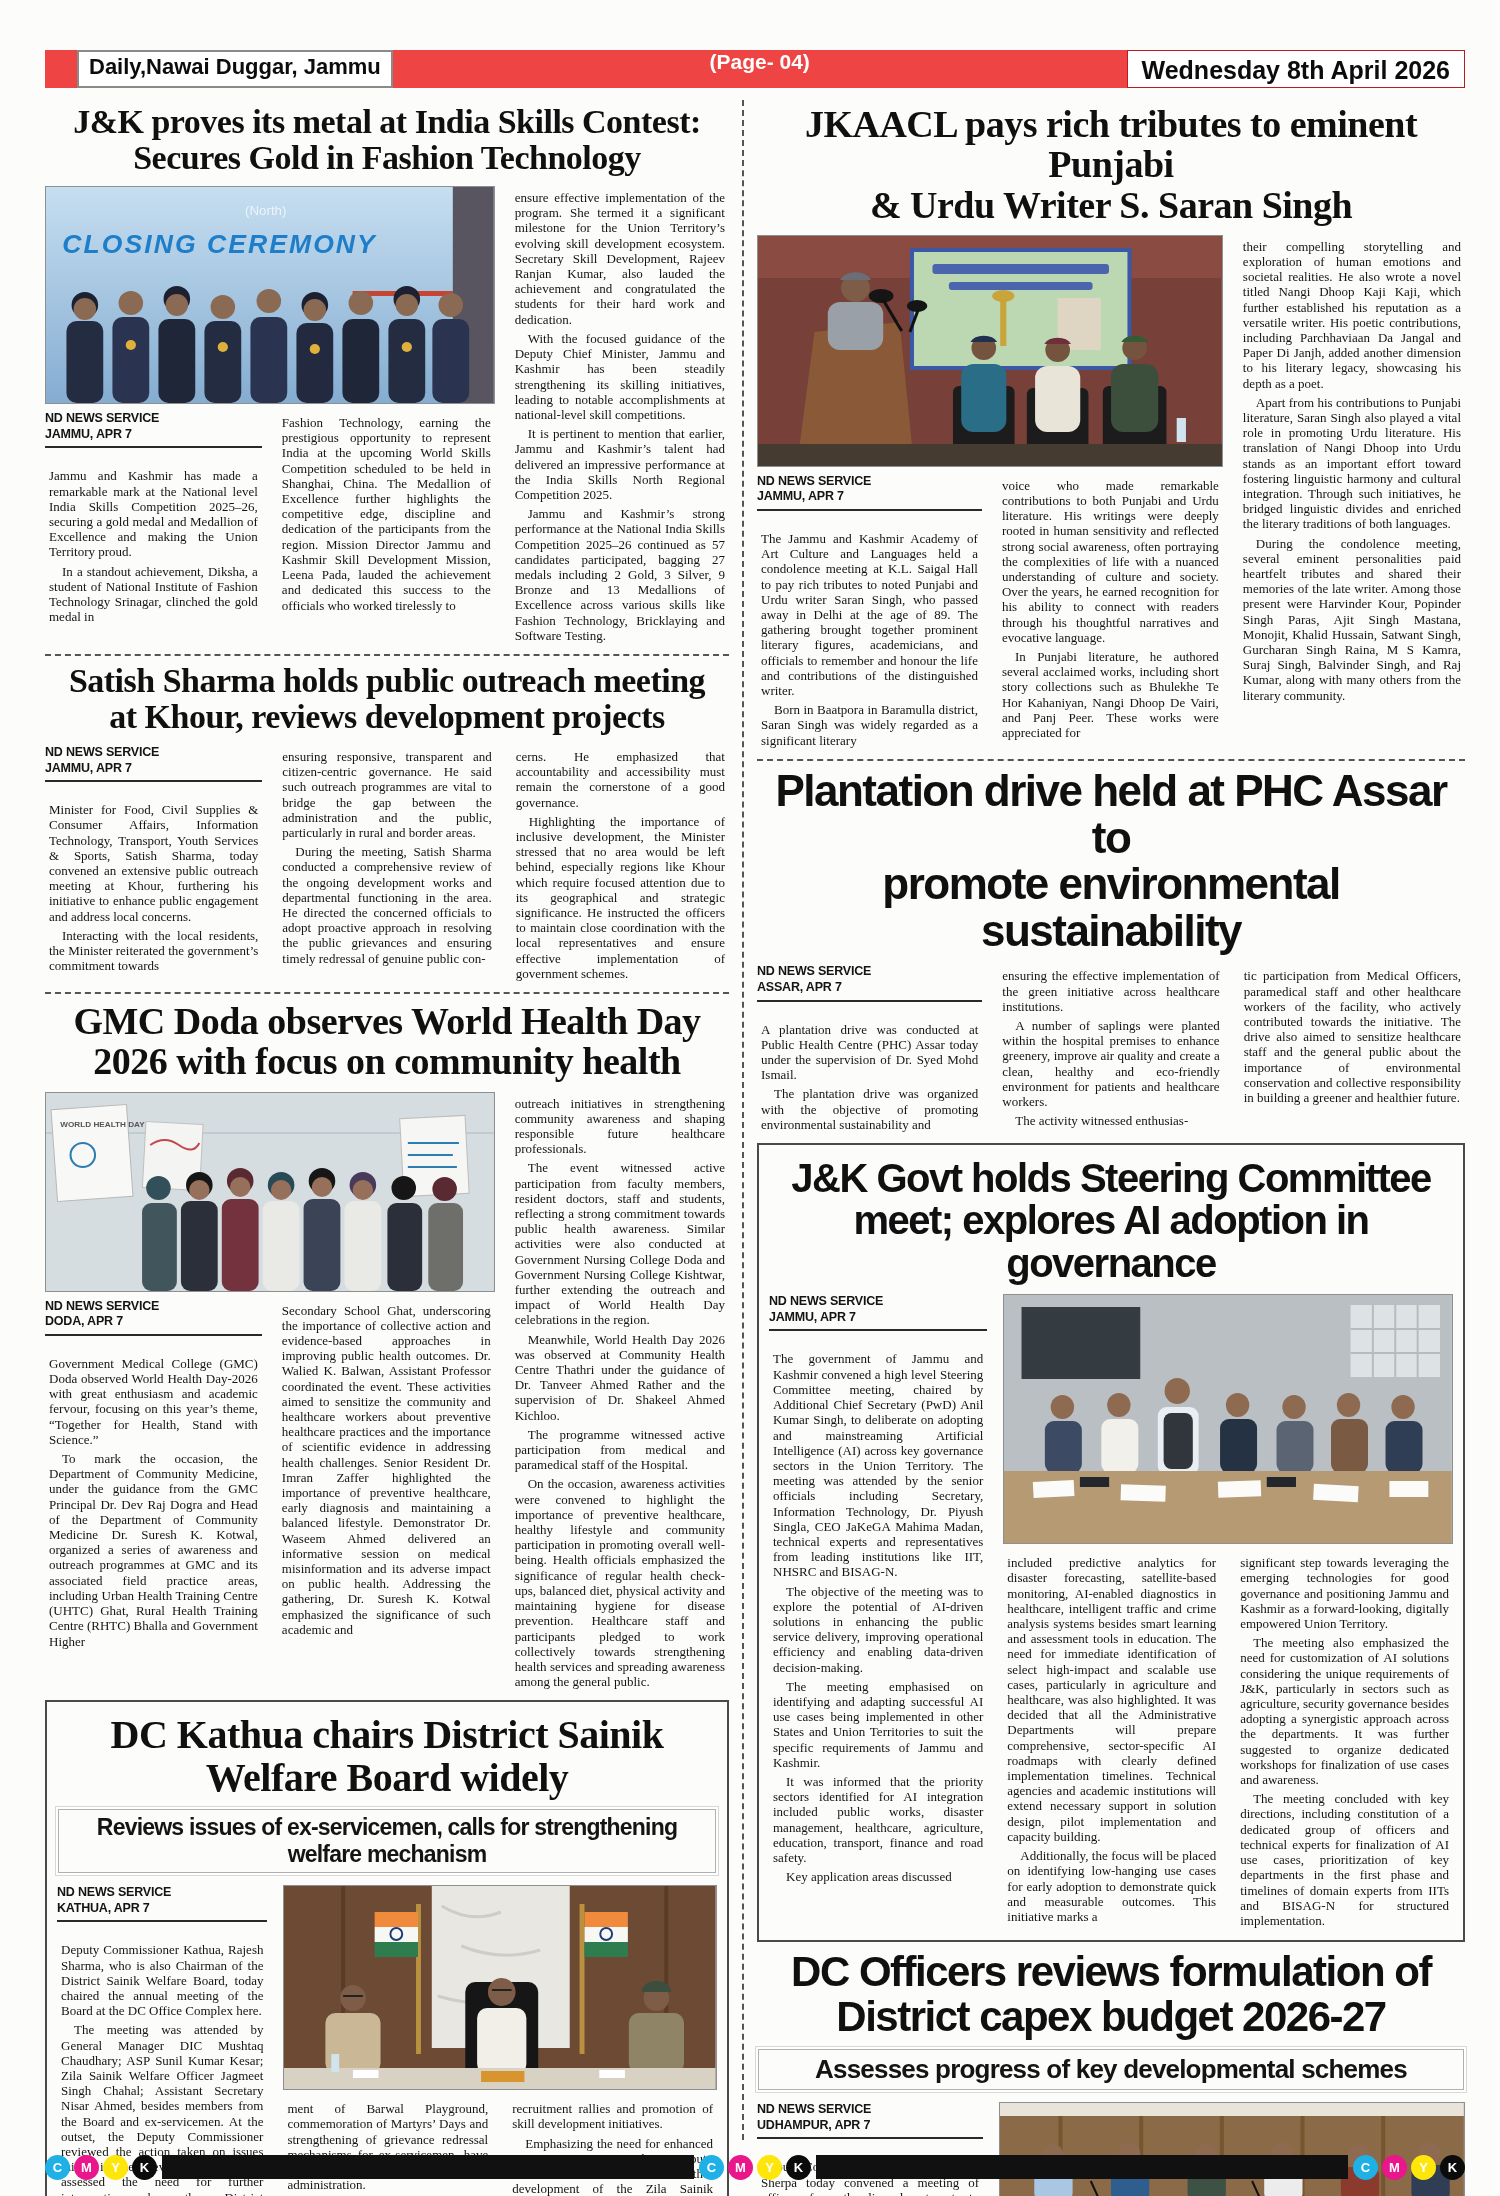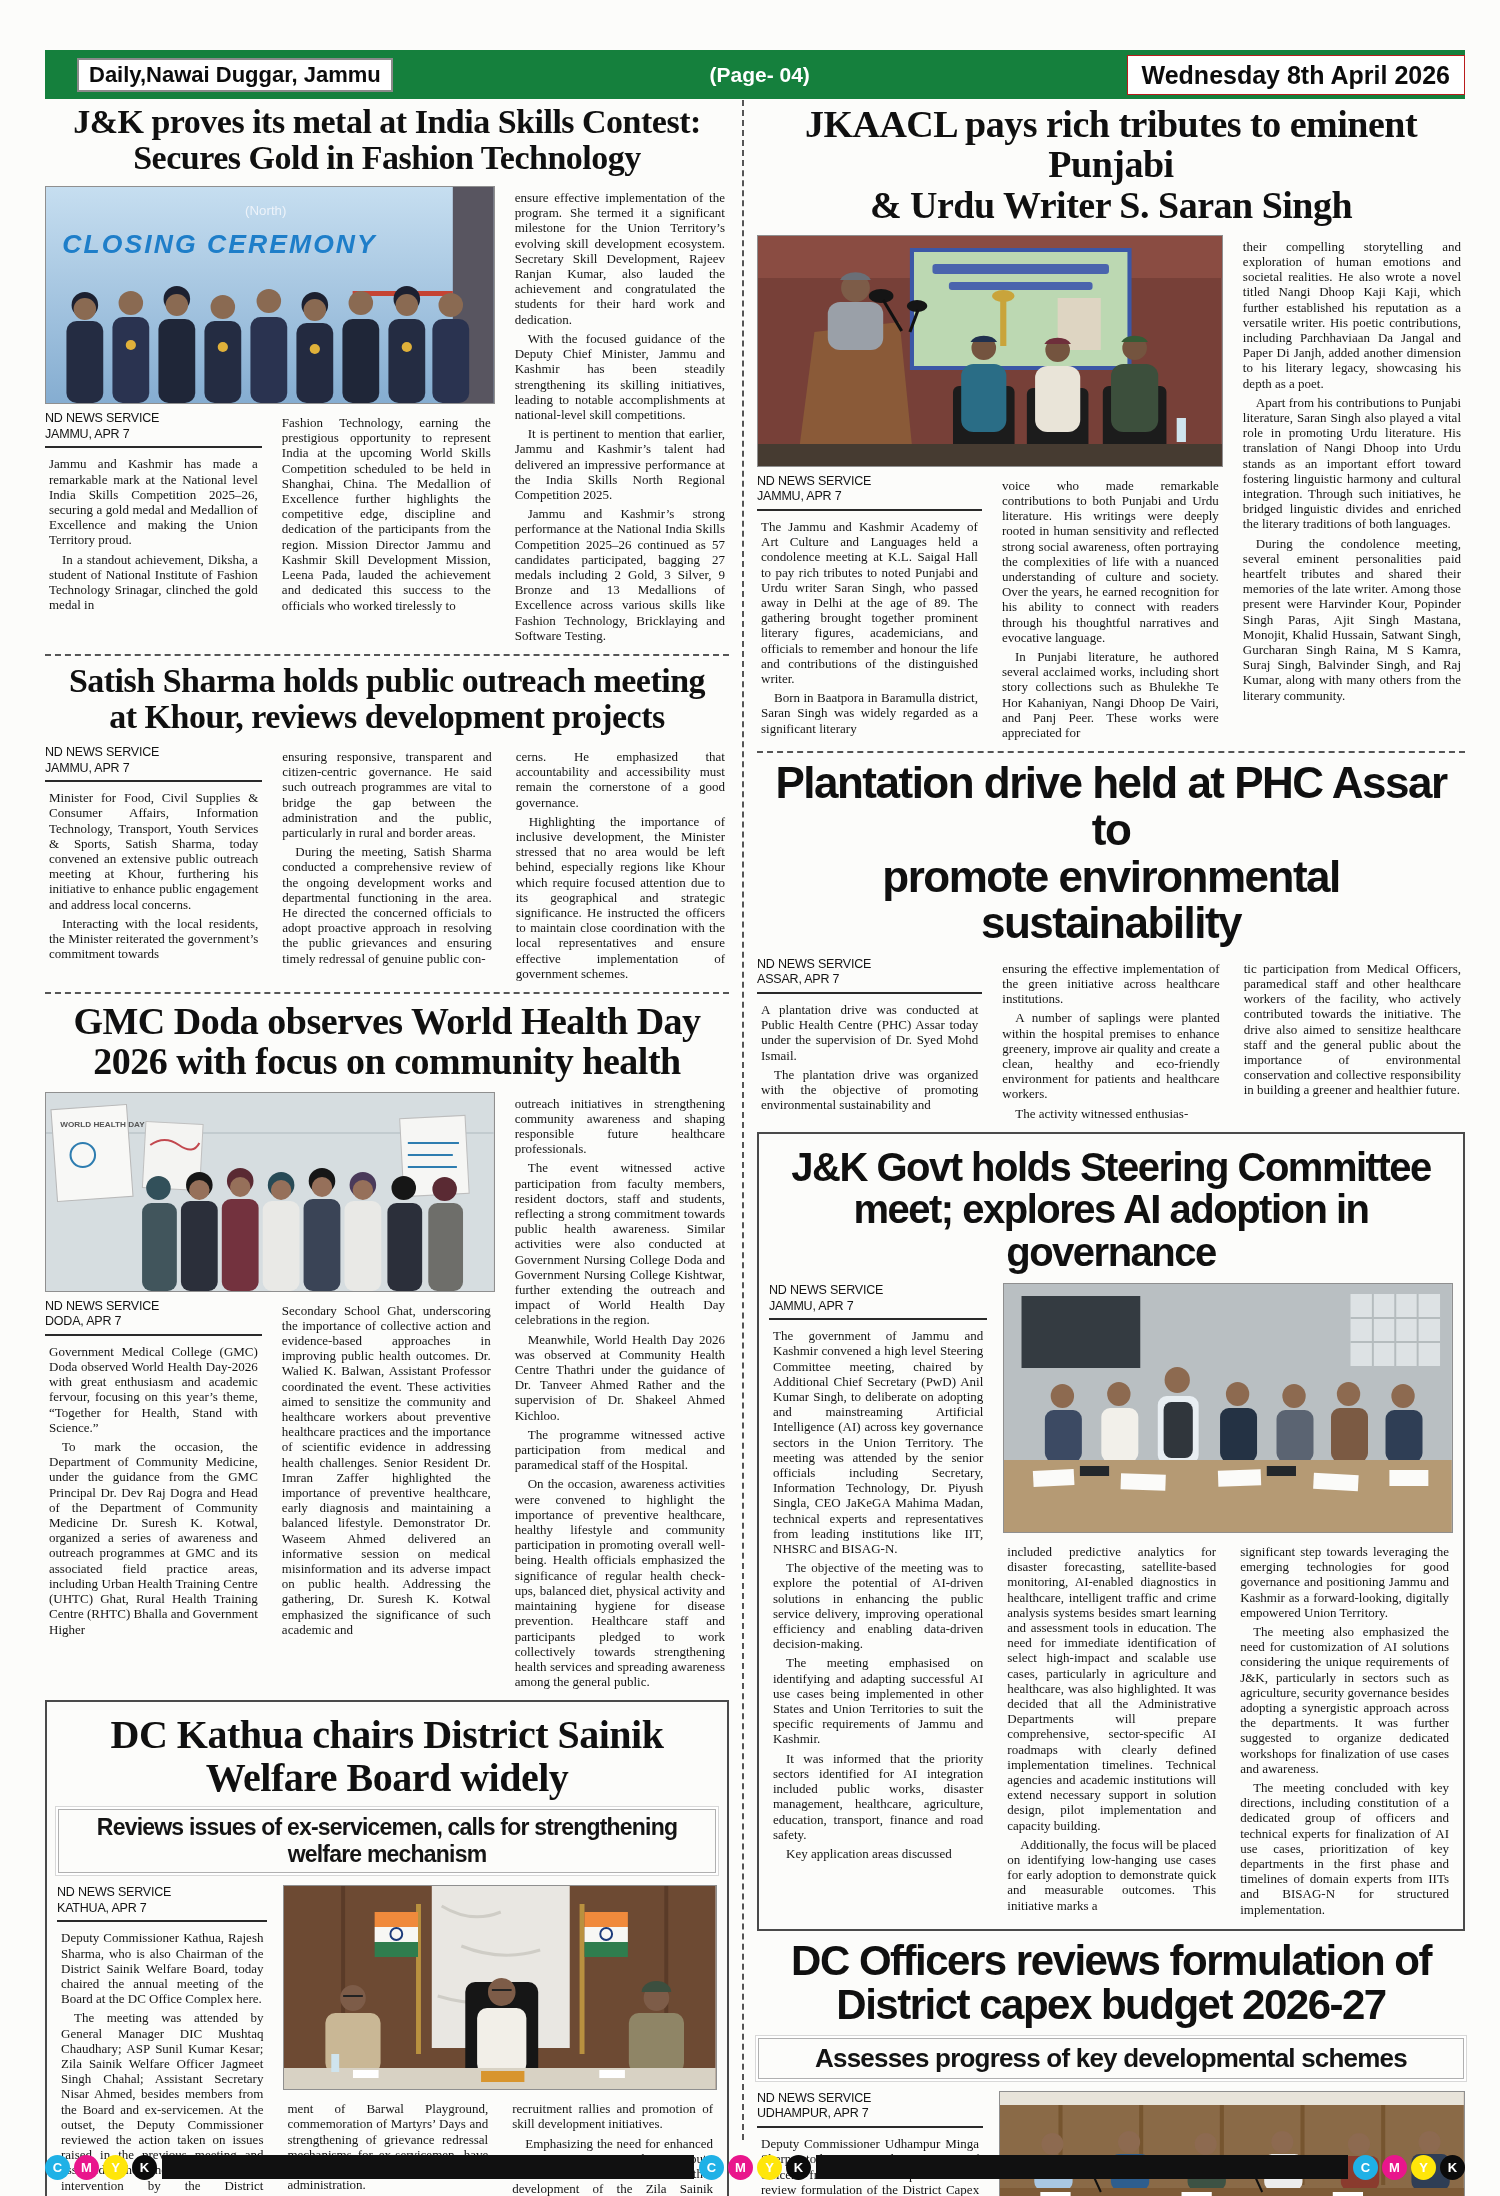--- a/index.html
+++ b/index.html
@@ -1,20 +1,20 @@
 <!DOCTYPE html>
 <html><head>
 <meta charset="utf-8">
 <style>
   html,body{margin:0;padding:0;background:#e8e8e8;}
   .page{width:1500px;height:2196px;background:#fcfcfa;position:relative;overflow:hidden;
         font-family:"Liberation Serif",serif;color:#141414;margin:0 auto;}
   
-  .masthead{position:absolute;top:50px;left:45px;right:35px;height:49px;background:#15803d;
-            display:flex;align-items:center;}
+  .masthead{position:absolute;top:50px;left:45px;right:35px;height:38px;background:#ef4444;
+            display:flex;}
   .mh-left{margin-left:32px;background:#fff;border:2px solid #8a8a8a;padding:0 10px;
            font:bold 22px/30px "Liberation Sans",sans-serif;color:#0c0c0c;}
   .mh-center{flex:1;text-align:center;color:#fff;font:bold 21px "Liberation Sans",sans-serif;}
   .mh-right{background:#fff;border:1px solid #b91c1c;padding:3px 14px;margin-right:0;
             font:bold 25px/32px "Liberation Sans",sans-serif;color:#0c0c0c;}
   
   .content{position:absolute;top:100px;left:45px;right:35px;bottom:56px;display:flex;}
   .pane-left{width:684px;padding-right:13px;}
   .pane-right{flex:1;min-width:0;border-left:2px dashed #555;padding-left:13px;}
   
@@ -23,22 +23,22 @@
   .hl.sans{font-family:"Liberation Sans",sans-serif;letter-spacing:-1.5px;}
   .s34{font-size:34px;} .s38{font-size:38px;} .s40{font-size:40px;}
   .s42{font-size:42px;} .s44{font-size:44px;}
   
   .body-flex{display:flex;gap:16px;}
   .zone2{flex:2.06;min-width:0;}
   .col{flex:1;min-width:0;}
   .cols{display:flex;gap:16px;}
   p.bt{margin:4px;font-size:13px;line-height:1.17;text-align:justify;}
   .col p.bt + p.bt{text-indent:13px;}
-  .byline{font-family:"Liberation Sans",sans-serif;font-weight:normal;font-size:12.5px;line-height:1.25;
-          letter-spacing:-0.2px;border-bottom:2px solid #2a2a2a;padding-bottom:4px;margin-bottom:8px;}
+  .byline{font-family:"Liberation Sans",sans-serif;font-weight:bold;font-size:12.5px;line-height:1.25;
+          letter-spacing:-0.2px;border-bottom:2px solid #2a2a2a;padding-bottom:4px;margin-bottom:20px;}
   .sep{border:none;border-top:2px dashed #555;margin:7px 0;}
   
   .photo{position:relative;margin-bottom:7px;border:1px solid #8f8f8f;overflow:hidden;background:#ccc;}
   .photo svg{display:block;width:100%;height:100%;}
   .ph-a1{height:216px;} .ph-a2{height:230px;} .ph-a5{height:198px;}
   .ph-a6{height:248px;} .ph-a7{height:203px;} .ph-a8{height:222px;}
   
   .boxed{border:2px solid #4a4a4a;padding:8px 10px;margin-top:7px;}
   .subhead{border:1px solid #b0b0b0;box-shadow:0 0 0 2px #fff,0 0 0 3px #d8d8d8;
            text-align:center;font-family:"Liberation Sans",sans-serif;font-weight:bold;

